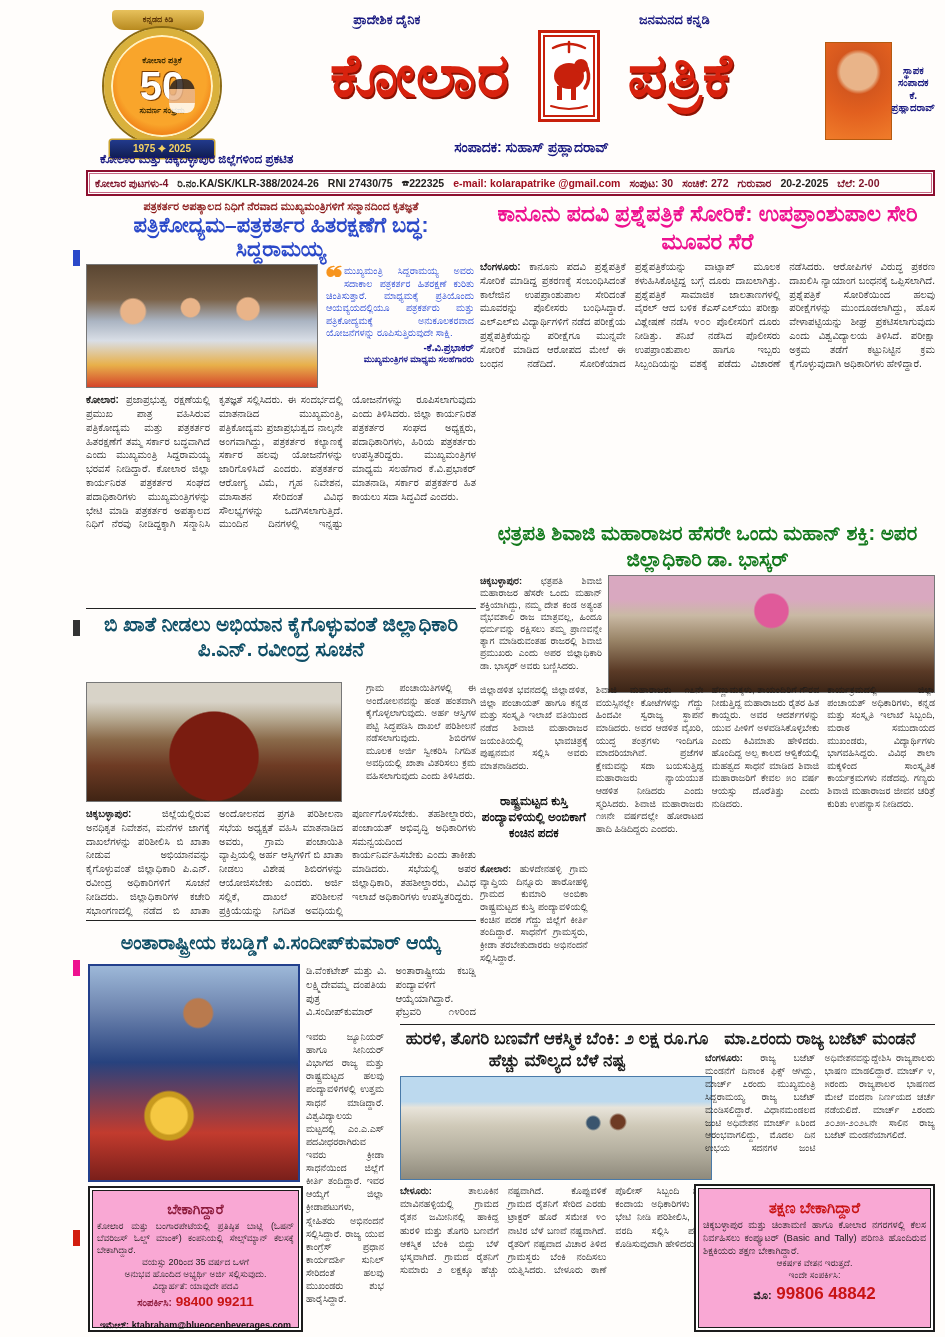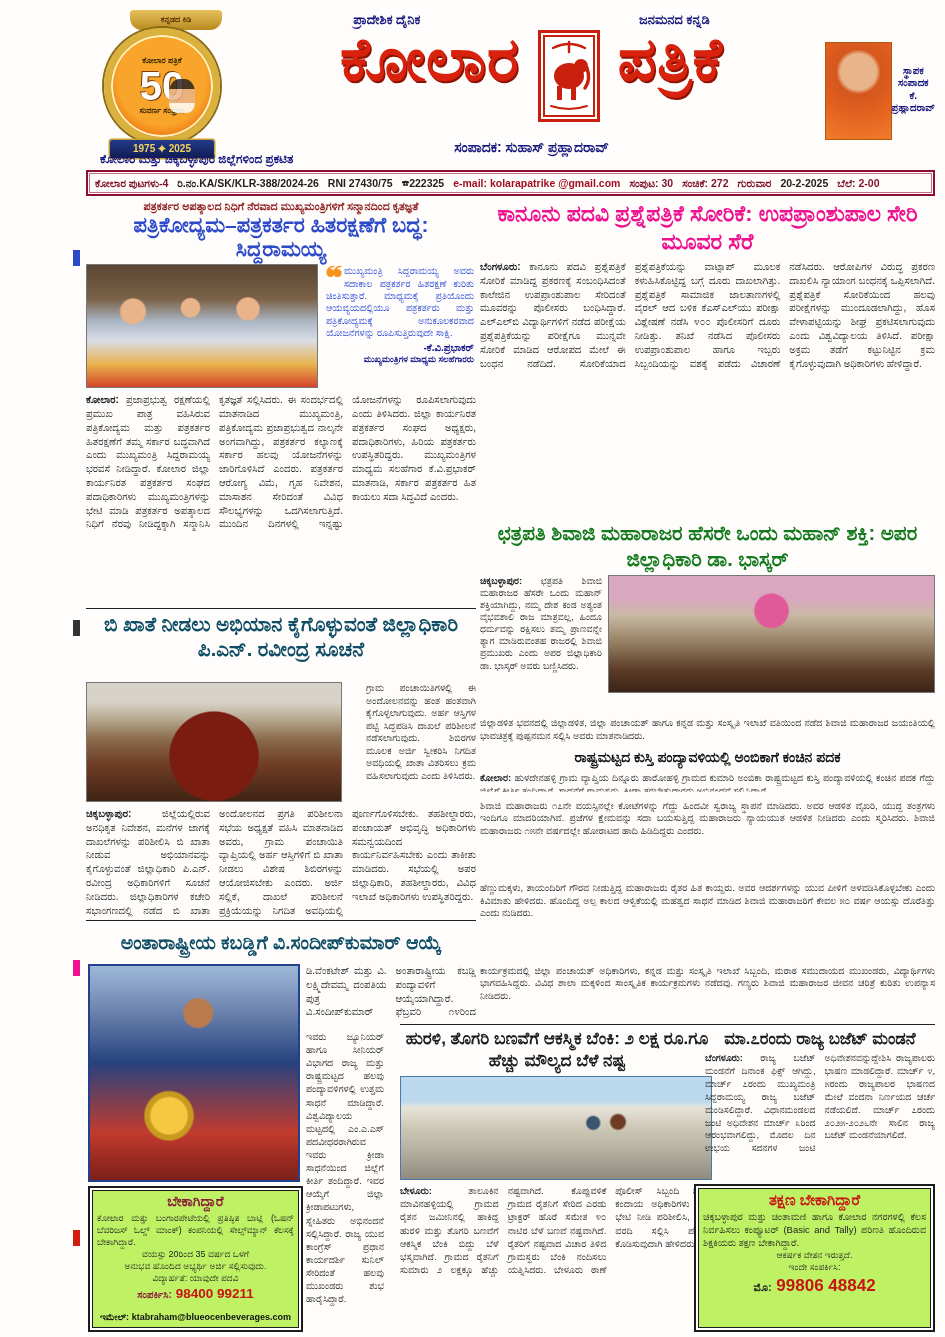--- a/index.html
+++ b/index.html
@@ -10,39 +10,39 @@
     font-family: "Liberation Sans", sans-serif; color:#1c1c1c;
   }
   .abs { position:absolute; }
 
   
   .mark { position:absolute; left:73px; width:7px; height:16px; }
 
   
   #masthead { top:8px; left:86px; width:849px; height:160px; display:flex; }
   .logo50 { width:152px; position:relative; }
-  .logo-ribbon-top { position:absolute; top:2px; left:44px; width:92px; height:20px;
+  .logo-ribbon-top { position:absolute; top:2px; left:26px; width:92px; height:20px;
     background:linear-gradient(180deg,#e7c15c,#b88a1f); border-radius:4px 4px 12px 12px;
     color:#5a3305; font-size:8px; text-align:center; line-height:20px; font-weight:bold; }
   .logo-circle { position:absolute; top:20px; left:18px; width:116px; height:116px; border-radius:50%;
     background: radial-gradient(circle at 50% 45%, #f9a52b 0 58%, #f08118 72%, #d8690d 100%);
     border:7px solid #d9b13c; box-shadow:0 0 0 2px #8a6a14, inset 0 0 0 2px #fff2c0;
     display:flex; flex-direction:column; align-items:center; justify-content:center; }
   .logo-circ-top { font-size:8px; font-weight:bold; color:#3a2a00; }
   .logo-50 { font-size:40px; font-weight:bold; color:#fff; text-shadow:1px 1px 0 #7a3c00, -1px -1px 0 #7a3c00; line-height:1; }
   .logo-portrait { position:absolute; top:44px; left:58px; width:26px; height:34px; border-radius:40% 40% 30% 30%;
     background:linear-gradient(180deg,#2b2320 0 30%, #e9b489 30% 70%, #fff 70% 100%); opacity:.85; }
   .logo-circ-bot { font-size:8px; font-weight:bold; color:#3a2a00; }
   .logo-banner { position:absolute; top:132px; left:24px; width:104px; height:18px;
     background:linear-gradient(180deg,#223a8c,#101d52); color:#f4d264; font-size:10px; font-weight:bold;
     text-align:center; line-height:18px; border-radius:2px; box-shadow:0 0 0 1.5px #c9a22e; }
   .mast-center { flex:1; position:relative; padding:0 6px; }
   .tagrow { display:flex; justify-content:space-around; margin-top:4px; }
   .tagline { color:#15157e; font-weight:bold; font-size:13px; }
-  .titlerow { display:flex; justify-content:center; gap:18px; margin-top:2px; }
+  .titlerow { display:flex; align-items:center; justify-content:center; gap:28px; margin-top:2px; }
   .ttl { color:#d8220e; font-weight:bold; font-size:60px; line-height:1.0; letter-spacing:1px;
     text-shadow: 1.5px 1.5px 0 #8e1203; white-space:nowrap; }
   .elephant-box { width:62px; height:92px; border:3px solid #c8200c; box-shadow:inset 0 0 0 2px #fff, inset 0 0 0 4px #c8200c;
     display:flex; align-items:center; justify-content:center; background:#fff; }
   .editorline { text-align:center; color:#15157e; font-weight:bold; font-size:14px; margin-top:17px; }
   .published-from { position:absolute; left:14px; top:144px; color:#15157e; font-weight:bold; font-size:12px; width:280px; }
   .founder { width:110px; display:flex; flex-direction:row; align-items:center; }
   .founder-photo { width:88px; height:98px; margin-top:6px;
     background: radial-gradient(circle at 50% 30%, #e9b489 0 24%, #d4571e 30%, #e2601f 55%, #f07c2a 100%);
     border:1px solid #b45a10; }
@@ -111,40 +111,40 @@
       radial-gradient(circle at 62% 45%, #3a556e 0 3%, transparent 4%),
       radial-gradient(circle at 70% 44%, #6e3b24 0 3%, transparent 4%),
       linear-gradient(180deg,#bcd9ee 0 24%,#e8e4da 30%,#cfc9b8 48%,#b5b0a0 72%,#8f8a7c 100%); }
   #fire-body { margin-top:4px; height:134px; font-size:9.5px; }
 
   
   #art-budget { top:1024px; left:705px; width:230px; height:154px; }
   #budget-body { margin-top:3px; height:122px; font-size:9.3px; }
 
   
-  #fourcol { top:717px; left:480px; width:455px; height:322px; display:flex; gap:8px;flex-direction:column; }
+  #fourcol { top:684px; left:480px; width:455px; height:322px; display:flex; gap:8px; }
   .fcol { flex:1; font-size:9.5px; line-height:1.33; text-align:justify; overflow:hidden; }
-  .subhead { font-weight:bold; color:#111; font-size:14px; line-height:1.3; text-align:center; margin:6px 0; }
+  .subhead { font-weight:bold; color:#111; font-size:12px; line-height:1.3; text-align:center; margin:22px 0; }
 
   
   #art-law { top:200px; left:480px; width:455px; height:318px; }
   #law-body { margin-top:5px; height:250px; }
 
   
   #art-shivaji { top:520px; left:480px; width:455px; height:178px; }
   .sh-row { display:flex; gap:6px; height:118px; margin-top:3px; }
   .sh-left { width:122px; font-size:9.3px; line-height:1.3; text-align:justify; overflow:hidden; }
   .photo-shivaji { flex:1; border:1px solid #777;
     background:
       radial-gradient(circle at 50% 30%, #e05a9a 0 9%, transparent 10%),
       linear-gradient(180deg,#d9a8c0 0 20%, #c9b9a4 34%, #9a8568 55%, #5a3a26 82%, #3a2416 100%); }
 
   
   .adbox { border:2px solid #1c1c1c; box-shadow: inset 0 0 0 2px #fff, inset 0 0 0 3px #1c1c1c;
-    padding:5px 7px; background:#bef264; }
+    padding:13px 7px; background:#f9a8d4; }
   #ad-left { top:1186px; left:88px; width:215px; height:146px; }
   #ad-right { top:1184px; left:694px; width:241px; height:148px; }
   .ad-title-maroon { color:#8b1a3a; font-weight:bold; font-size:14px; text-align:center; }
   .ad-title-red { color:#c81414; font-weight:bold; font-size:15px; text-align:center; }
   .ad-body { font-size:9px; line-height:1.35; text-align:justify; color:#222; margin-top:2px; }
   .ad-line { font-size:9px; text-align:center; color:#222; margin-top:1px; }
   .ad-phone-l { text-align:center; font-size:13.5px; font-weight:bold; color:#c81414; margin-top:2px; }
   .ad-phone-r { text-align:center; font-size:17px; font-weight:bold; color:#c81414; margin-top:3px; }
   .ad-email { text-align:center; font-size:9px; font-weight:bold; color:#111; margin-top:11px; }
 </style>

